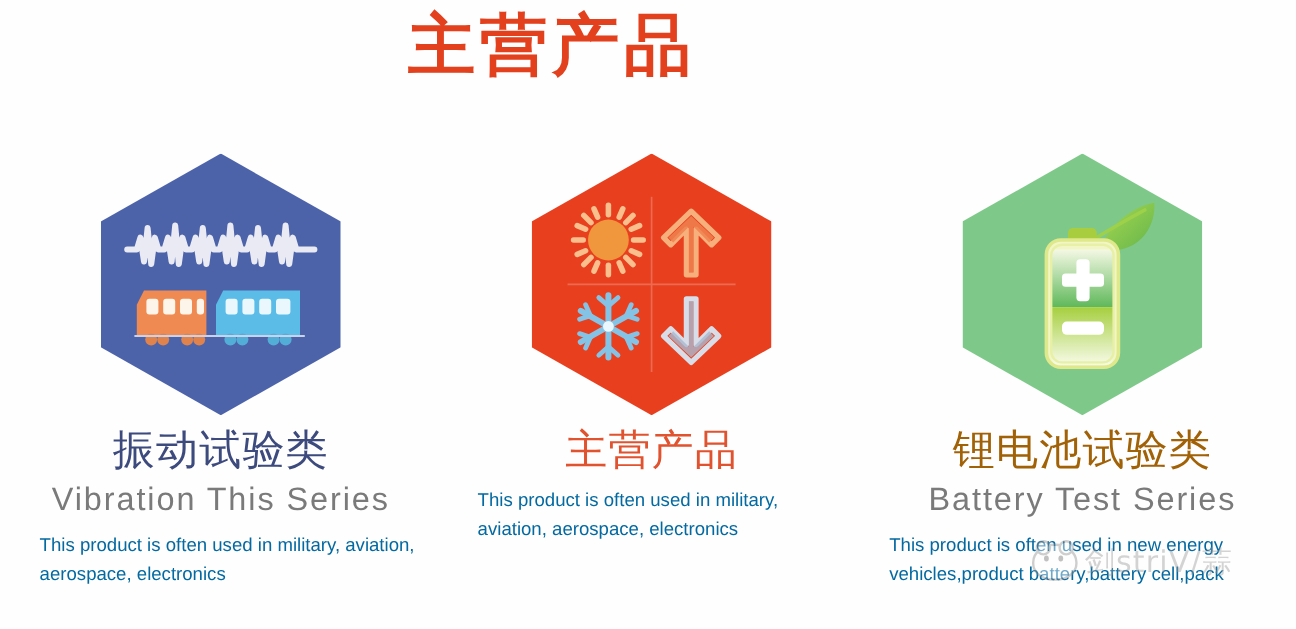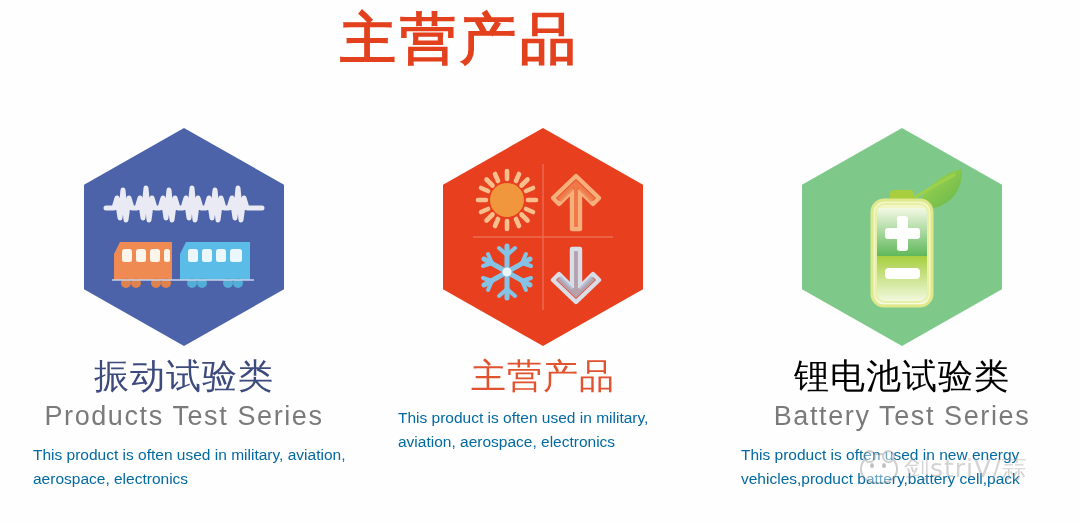--- a/index.html
+++ b/index.html
@@ -96,21 +96,21 @@
   .cap-cn {
     font-size: 35px;
     font-weight: 500;
     line-height: 1.18;
     letter-spacing: 1px;
     margin-top: 6px;
     font-family: "DejaVu Sans", "Liberation Sans", sans-serif;
   }
   .cap-cn-blue  { color: #3d4a7d; }
   .cap-cn-red   { color: #e1522f; }
-  .cap-cn-green { color: #000000; }
+  .cap-cn-green { color: #a16207; }
 
   .cap-en {
     font-size: 27px;
     color: #7a7a7a;
     letter-spacing: 1.6px;
     line-height: 1.25;
     margin-top: 3px;
     font-weight: 400;
     white-space: nowrap;
   }
@@ -225,21 +225,21 @@
               <circle cx="118" cy="155" r="5" fill="#53aed7"></circle>
               <circle cx="144" cy="155" r="5" fill="#53aed7"></circle>
               <circle cx="154" cy="155" r="5" fill="#53aed7"></circle>
             </g>
 
             <line x1="28" y1="152" x2="170" y2="152" stroke="#c9d2e8" stroke-width="1.6"></line>
           </svg>
         </div>
       </div>
       <div class="cap-cn cap-cn-blue">振动试验类</div>
-      <div class="cap-en">Products Test Series</div>
+      <div class="cap-en">Vibration This Series</div>
       <div class="cap-desc">This product is often used in military, aviation, aerospace, electronics</div>
     </div>
 
     <div class="col col-2">
       <div class="hex-wrap">
         <div class="hex hex-red"></div>
         <div class="hex-inner">
           <svg width="200" height="218" viewBox="0 0 200 218">
 
             <g opacity="0.22">

